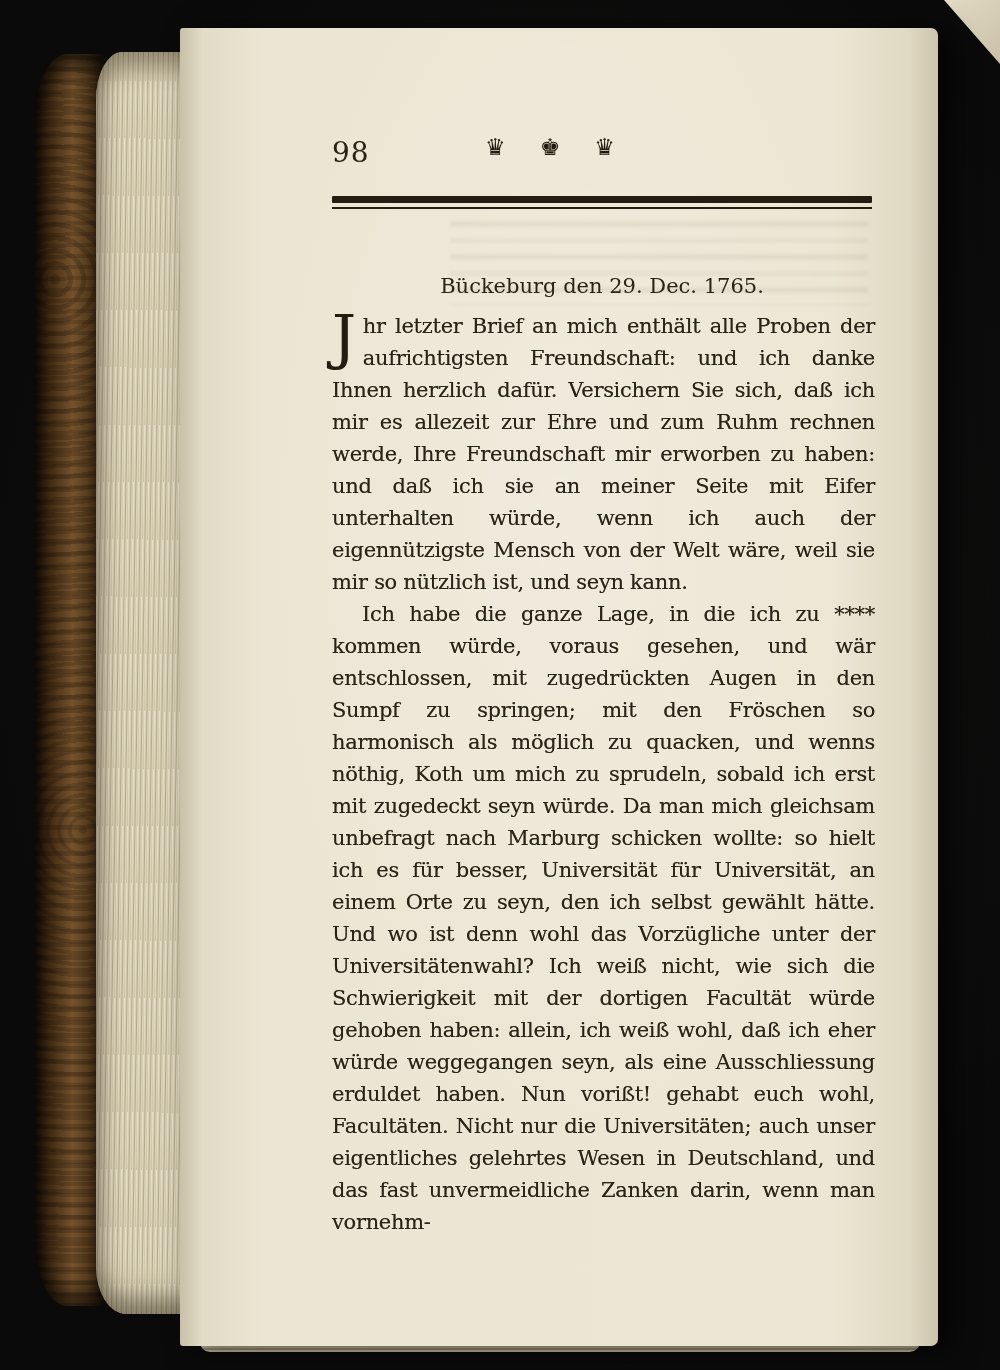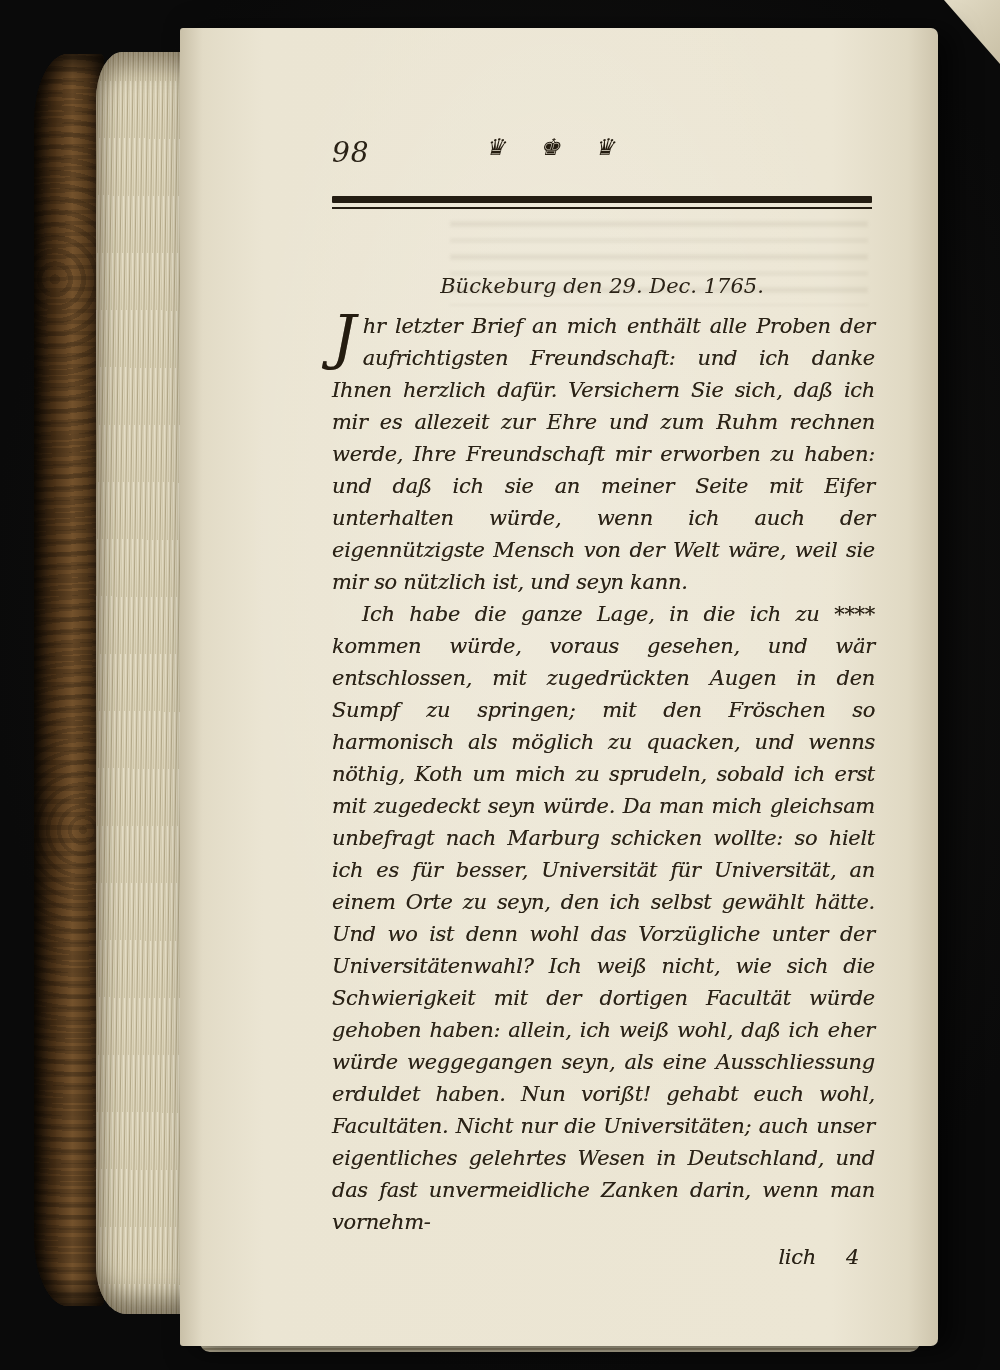--- a/index.html
+++ b/index.html
@@ -50,21 +50,20 @@
   }
   
   .page {
     position:absolute; left:180px; top:28px; width:758px; height:1318px;
     border-radius:3px 7px 7px 3px;
     background:
       radial-gradient(ellipse at 50% 38%, rgba(255,255,255,.20) 0%, rgba(255,255,255,0) 60%),
       linear-gradient(90deg,#c9c0a8 0%, #e2dbc6 3%, #ebe5d3 11%, #ece6d4 86%, #e0d9c3 96%, #cdc4ac 100%);
     box-shadow: 14px 4px 28px rgba(0,0,0,.65);
     color:#2a2216;
-    font-style:italic;
   }
   .page-number {
     position:absolute; top:108px; left:152px;
     font-size:28px; letter-spacing:1px;
   }
   .ornaments {
     position:absolute; top:106px; left:152px; right:66px;
     text-align:center; font-size:23px; color:#241c10;
     letter-spacing:34px; text-indent:34px; transform:translateX(-52px);
   }
@@ -119,19 +118,15 @@
 
     <div class="ghost"></div>
 
     <div class="dateline">Bückeburg den 29. Dec. 1765.</div>
 
     <div class="letter-body">
       <p class="para-1"><span class="drop-cap">J</span><span>hr letzter Brief an mich enthält alle Proben der aufrichtigsten Freundschaft: und ich danke Ihnen herzlich dafür. Versichern Sie sich, daß ich mir es allezeit zur Ehre und zum Ruhm rechnen werde, Ihre Freundschaft mir erworben zu haben: und daß ich sie an meiner Seite mit Eifer unterhalten würde, wenn ich auch der eigennützigste Mensch von der Welt wäre, weil sie mir so nützlich ist, und seyn kann.</span></p>
 
       <p class="para-2">Ich habe die ganze Lage, in die ich zu **** kommen würde, voraus gesehen, und wär entschlossen, mit zugedrückten Augen in den Sumpf zu springen; mit den Fröschen so harmonisch als möglich zu quacken, und wenns nöthig, Koth um mich zu sprudeln, sobald ich erst mit zugedeckt seyn würde. Da man mich gleichsam unbefragt nach Marburg schicken wollte: so hielt ich es für besser, Universität für Universität, an einem Orte zu seyn, den ich selbst gewählt hätte. Und wo ist denn wohl das Vorzügliche unter der Universitätenwahl? Ich weiß nicht, wie sich die Schwierigkeit mit der dortigen Facultät würde gehoben haben: allein, ich weiß wohl, daß ich eher würde weggegangen seyn, als eine Ausschliessung erduldet haben. Nun vorißt! gehabt euch wohl, Facultäten. Nicht nur die Universitäten; auch unser eigentliches gelehrtes Wesen in Deutschland, und das fast unvermeidliche Zanken darin, wenn man vornehm-</p>
 
-      <div class="catchline">
-        <span>lich</span>
-        <span>4</span>
-      </div>
     </div>
   </div>
 </div>
 
 </body></html>

